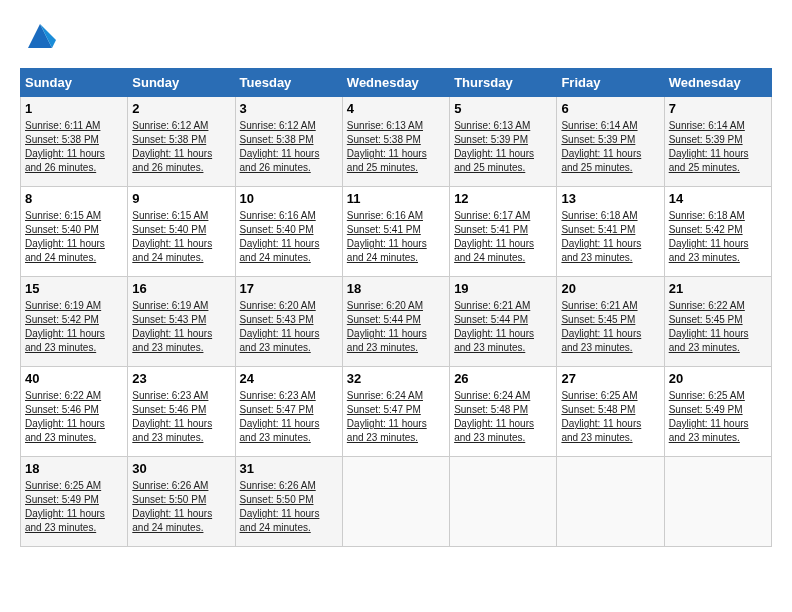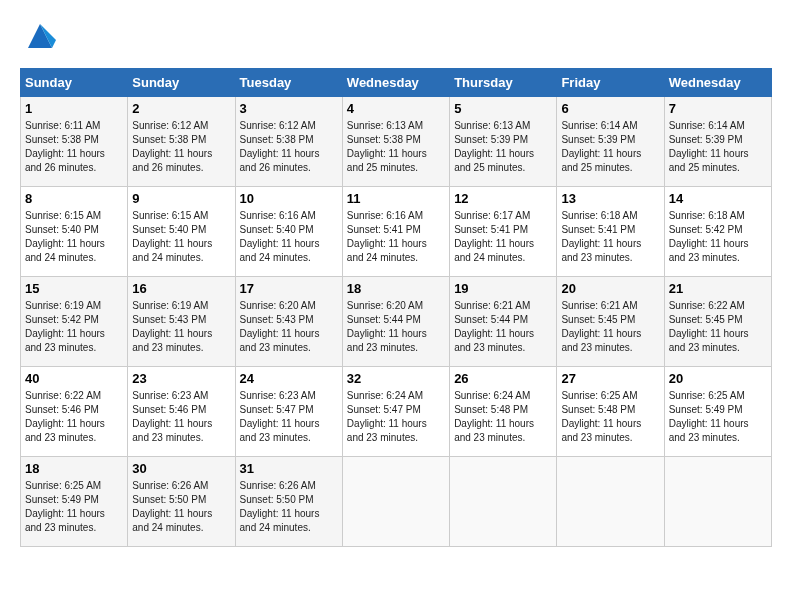--- a/index.html
+++ b/index.html
@@ -72,20 +72,21 @@
     .day-num {
       font-size: 13px;
       font-weight: bold;
       margin-bottom: 3px;
       display: block;
     }
     .day-info {
       font-size: 10px;
       color: #222;
       line-height: 1.4;
+      text-decoration: underline;
     }
     .empty-cell {
       background: #f9f9f9 !important;
     }
   </style>
 </head>
 <body>
 
 <div class="header">
   <div class="logo">

